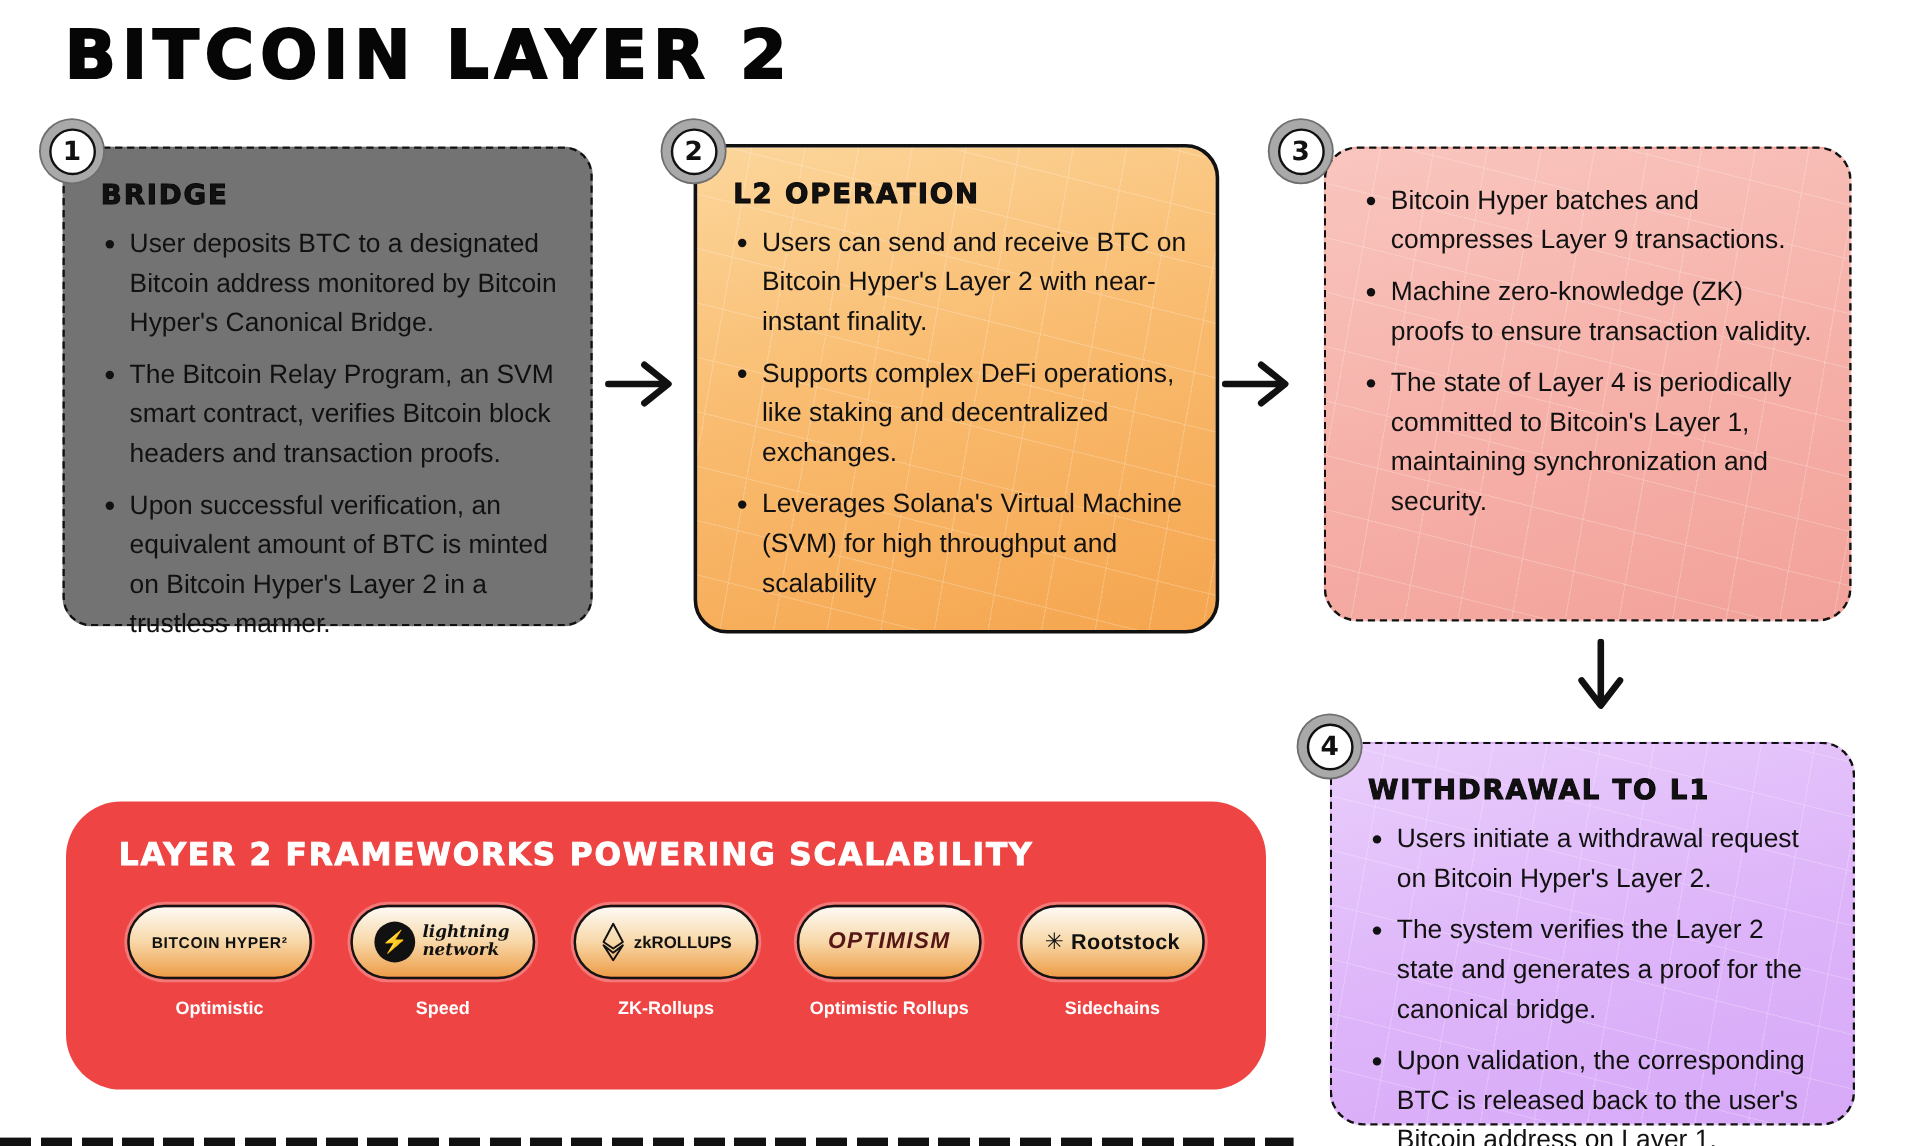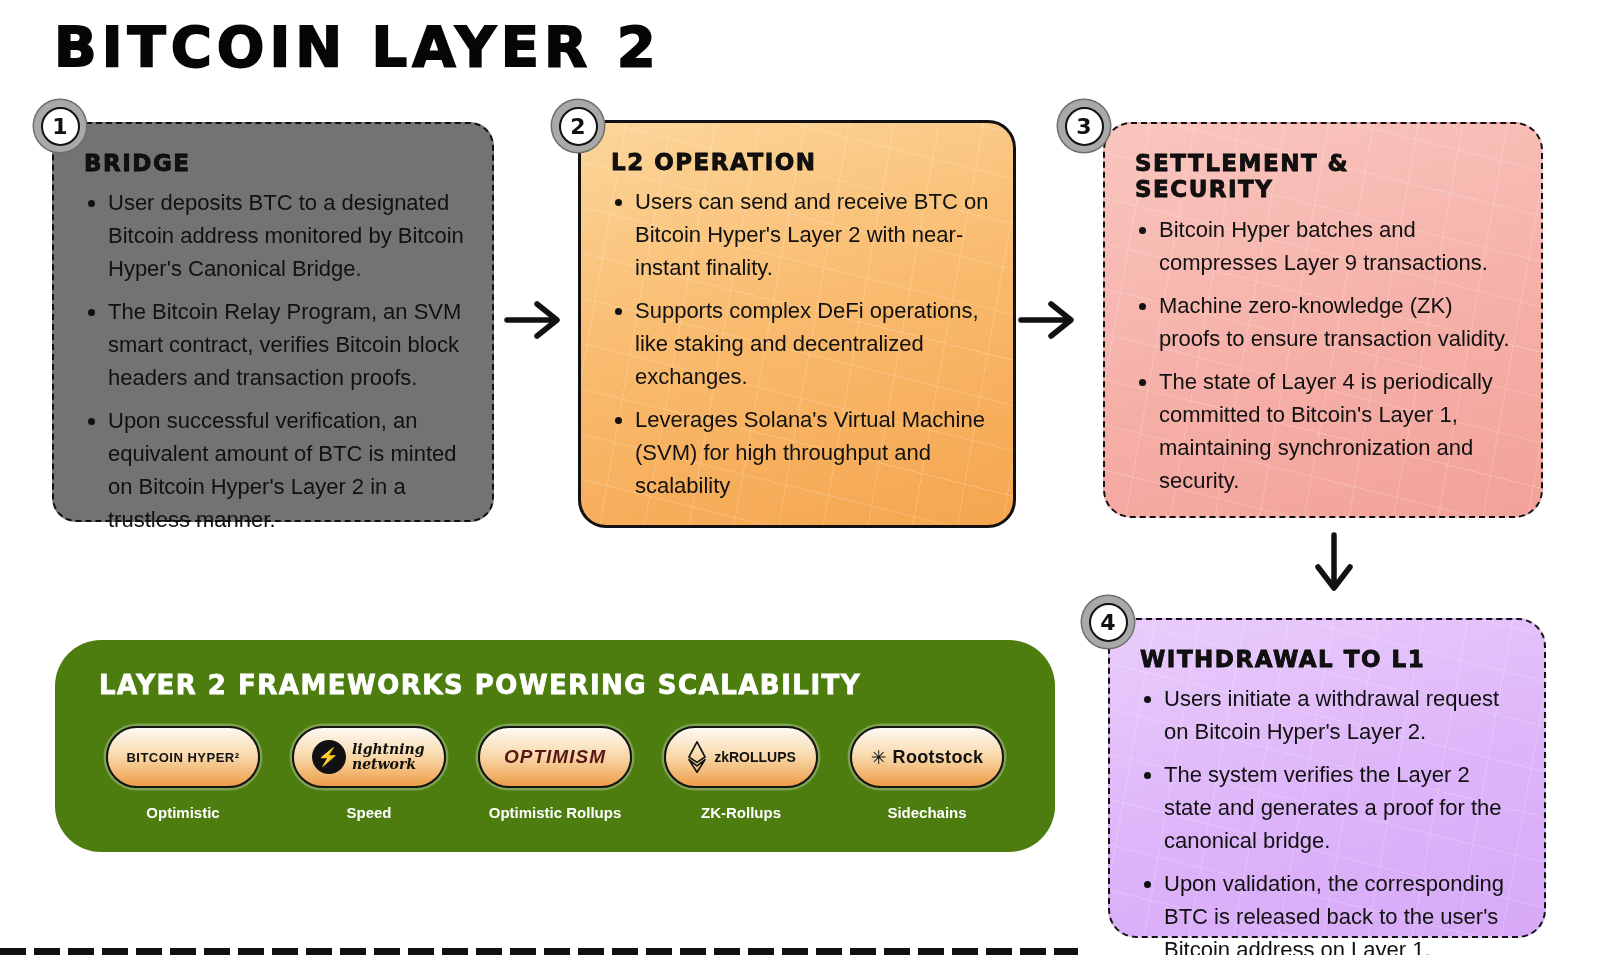--- a/index.html
+++ b/index.html
@@ -111,23 +111,23 @@
     font-size: 22px;
     font-weight: 900;
   }
 
   
   .arrow { position: absolute; z-index: 4; }
 
   
   .panel {
     position: absolute;
-    left: 55px; top: 640px;
-    width: 1000px; height: 212px;
-    background: #4d7c0f;
+    left: 55px; top: 668px;
+    width: 1000px; height: 240px;
+    background: #ef4444;
     border-radius: 46px;
     color: #fff;
     padding: 30px 44px 0 44px;
   }
   .panel h2 {
     margin: 0 0 26px 0;
     font-family: "DejaVu Sans", sans-serif;
     font-size: 26px;
     font-weight: 900;
     letter-spacing: 1.5px;
@@ -208,21 +208,20 @@
   <section class="card card-2 textured">
     <h2>L2 OPERATION</h2>
     <ul>
       <li>Users can send and receive BTC on Bitcoin Hyper's Layer 2 with near-instant finality.</li>
       <li>Supports complex DeFi operations, like staking and decentralized exchanges.</li>
       <li>Leverages Solana's Virtual Machine (SVM) for high throughput and scalability</li>
     </ul>
   </section>
 
   <section class="card card-3 textured">
-    <h2>SETTLEMENT &amp; SECURITY</h2>
     <ul>
       <li>Bitcoin Hyper batches and compresses Layer 9 transactions.</li>
       <li>Machine zero-knowledge (ZK) proofs to ensure transaction validity.</li>
       <li>The state of Layer 4 is periodically committed to Bitcoin's Layer 1, maintaining synchronization and security.</li>
     </ul>
   </section>
 
   <section class="card card-4 textured">
     <h2>WITHDRAWAL TO L1</h2>
     <ul>
@@ -275,38 +274,38 @@
       <div class="framework">
         <div class="pill">
           <span class="bolt">⚡</span>
           <span class="logo-ln">lightning network</span>
         </div>
         <div class="fw-label">Speed</div>
       </div>
 
       <div class="framework">
         <div class="pill">
-          <span class="logo-op" style="color:#571616;">OPTIMISM</span>
-        </div>
-        <div class="fw-label">Optimistic Rollups</div>
-      </div>
-
-      <div class="framework">
-        <div class="pill">
           <svg class="eth-svg" width="22" height="34" viewBox="0 0 24 38">
             <path d="M12 2 L21 19 L12 25 L3 19 Z" fill="none" stroke="#111" stroke-width="1.8" stroke-linejoin="round"></path>
             <path d="M12 29 L21 22 L12 36 L3 22 Z" fill="none" stroke="#111" stroke-width="1.8" stroke-linejoin="round"></path>
           </svg>
           <span class="logo-zk">zkROLLUPS</span>
         </div>
         <div class="fw-label">ZK-Rollups</div>
       </div>
 
       <div class="framework">
         <div class="pill">
+          <span class="logo-op" style="color:#571616;">OPTIMISM</span>
+        </div>
+        <div class="fw-label">Optimistic Rollups</div>
+      </div>
+
+      <div class="framework">
+        <div class="pill">
           <span class="rs-icon">✳</span>
           <span class="logo-rs">Rootstock</span>
         </div>
         <div class="fw-label">Sidechains</div>
       </div>
 
     </div>
   </section>
 
   <div class="bottom-strip"></div>

